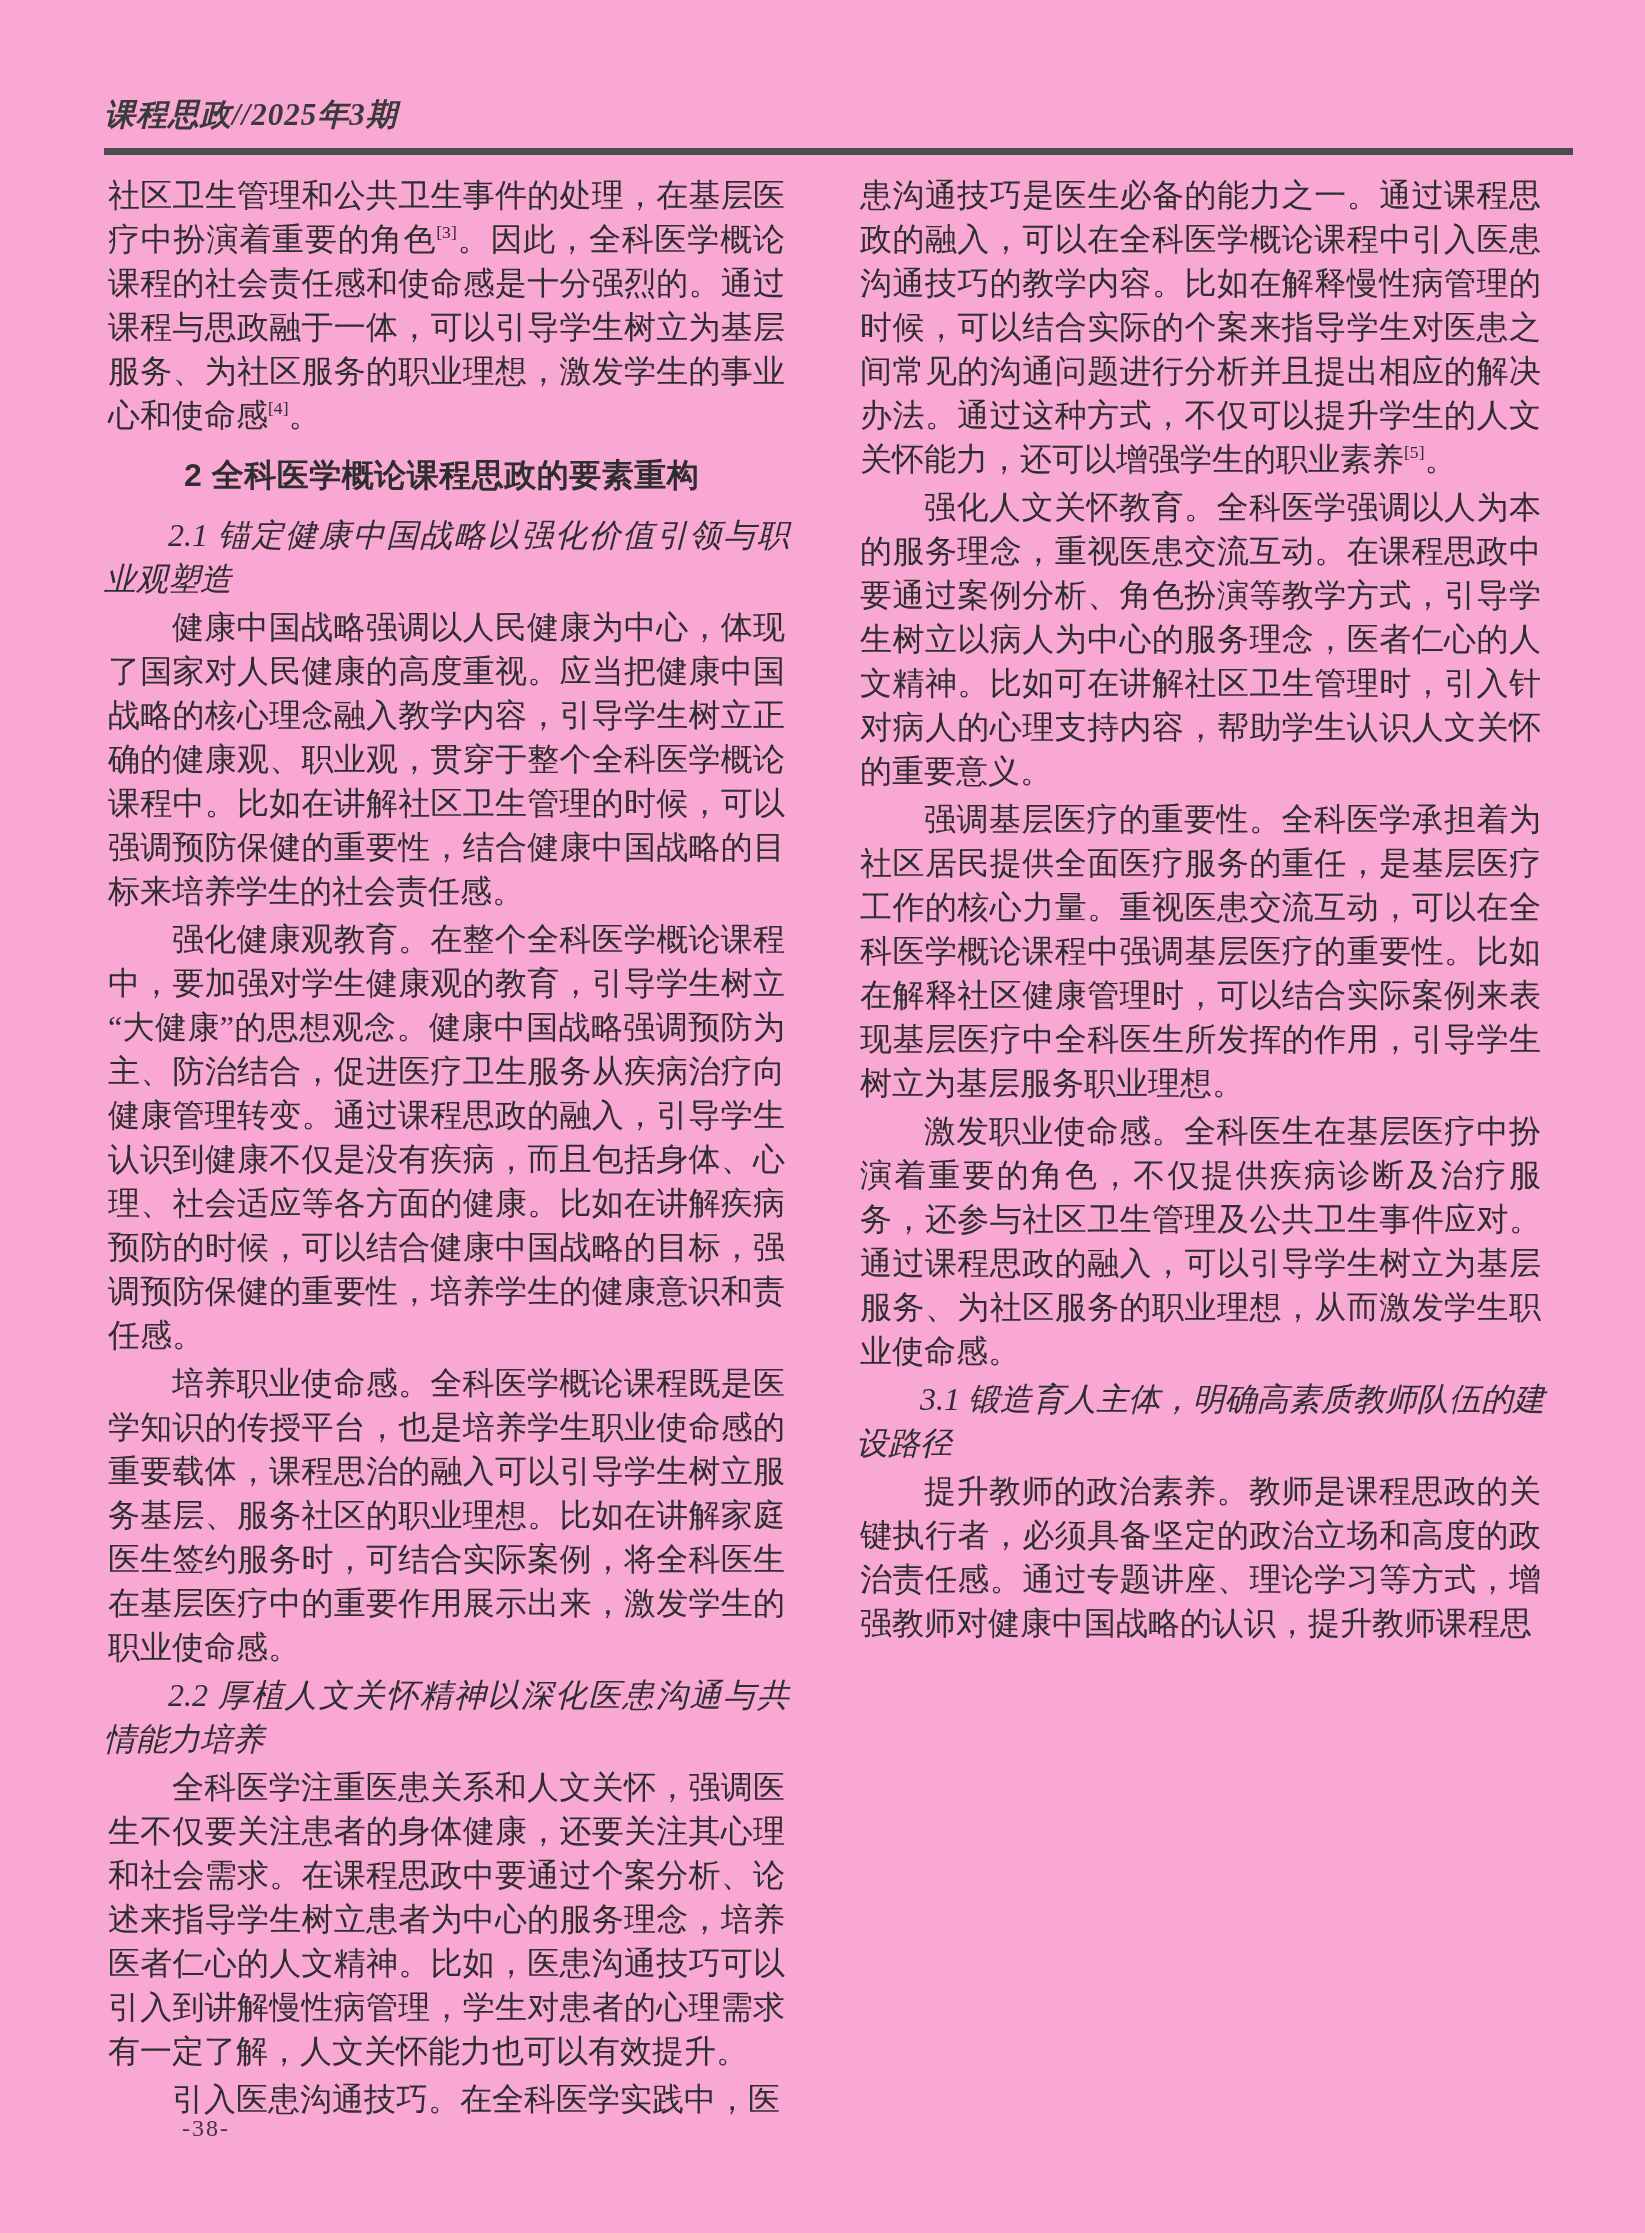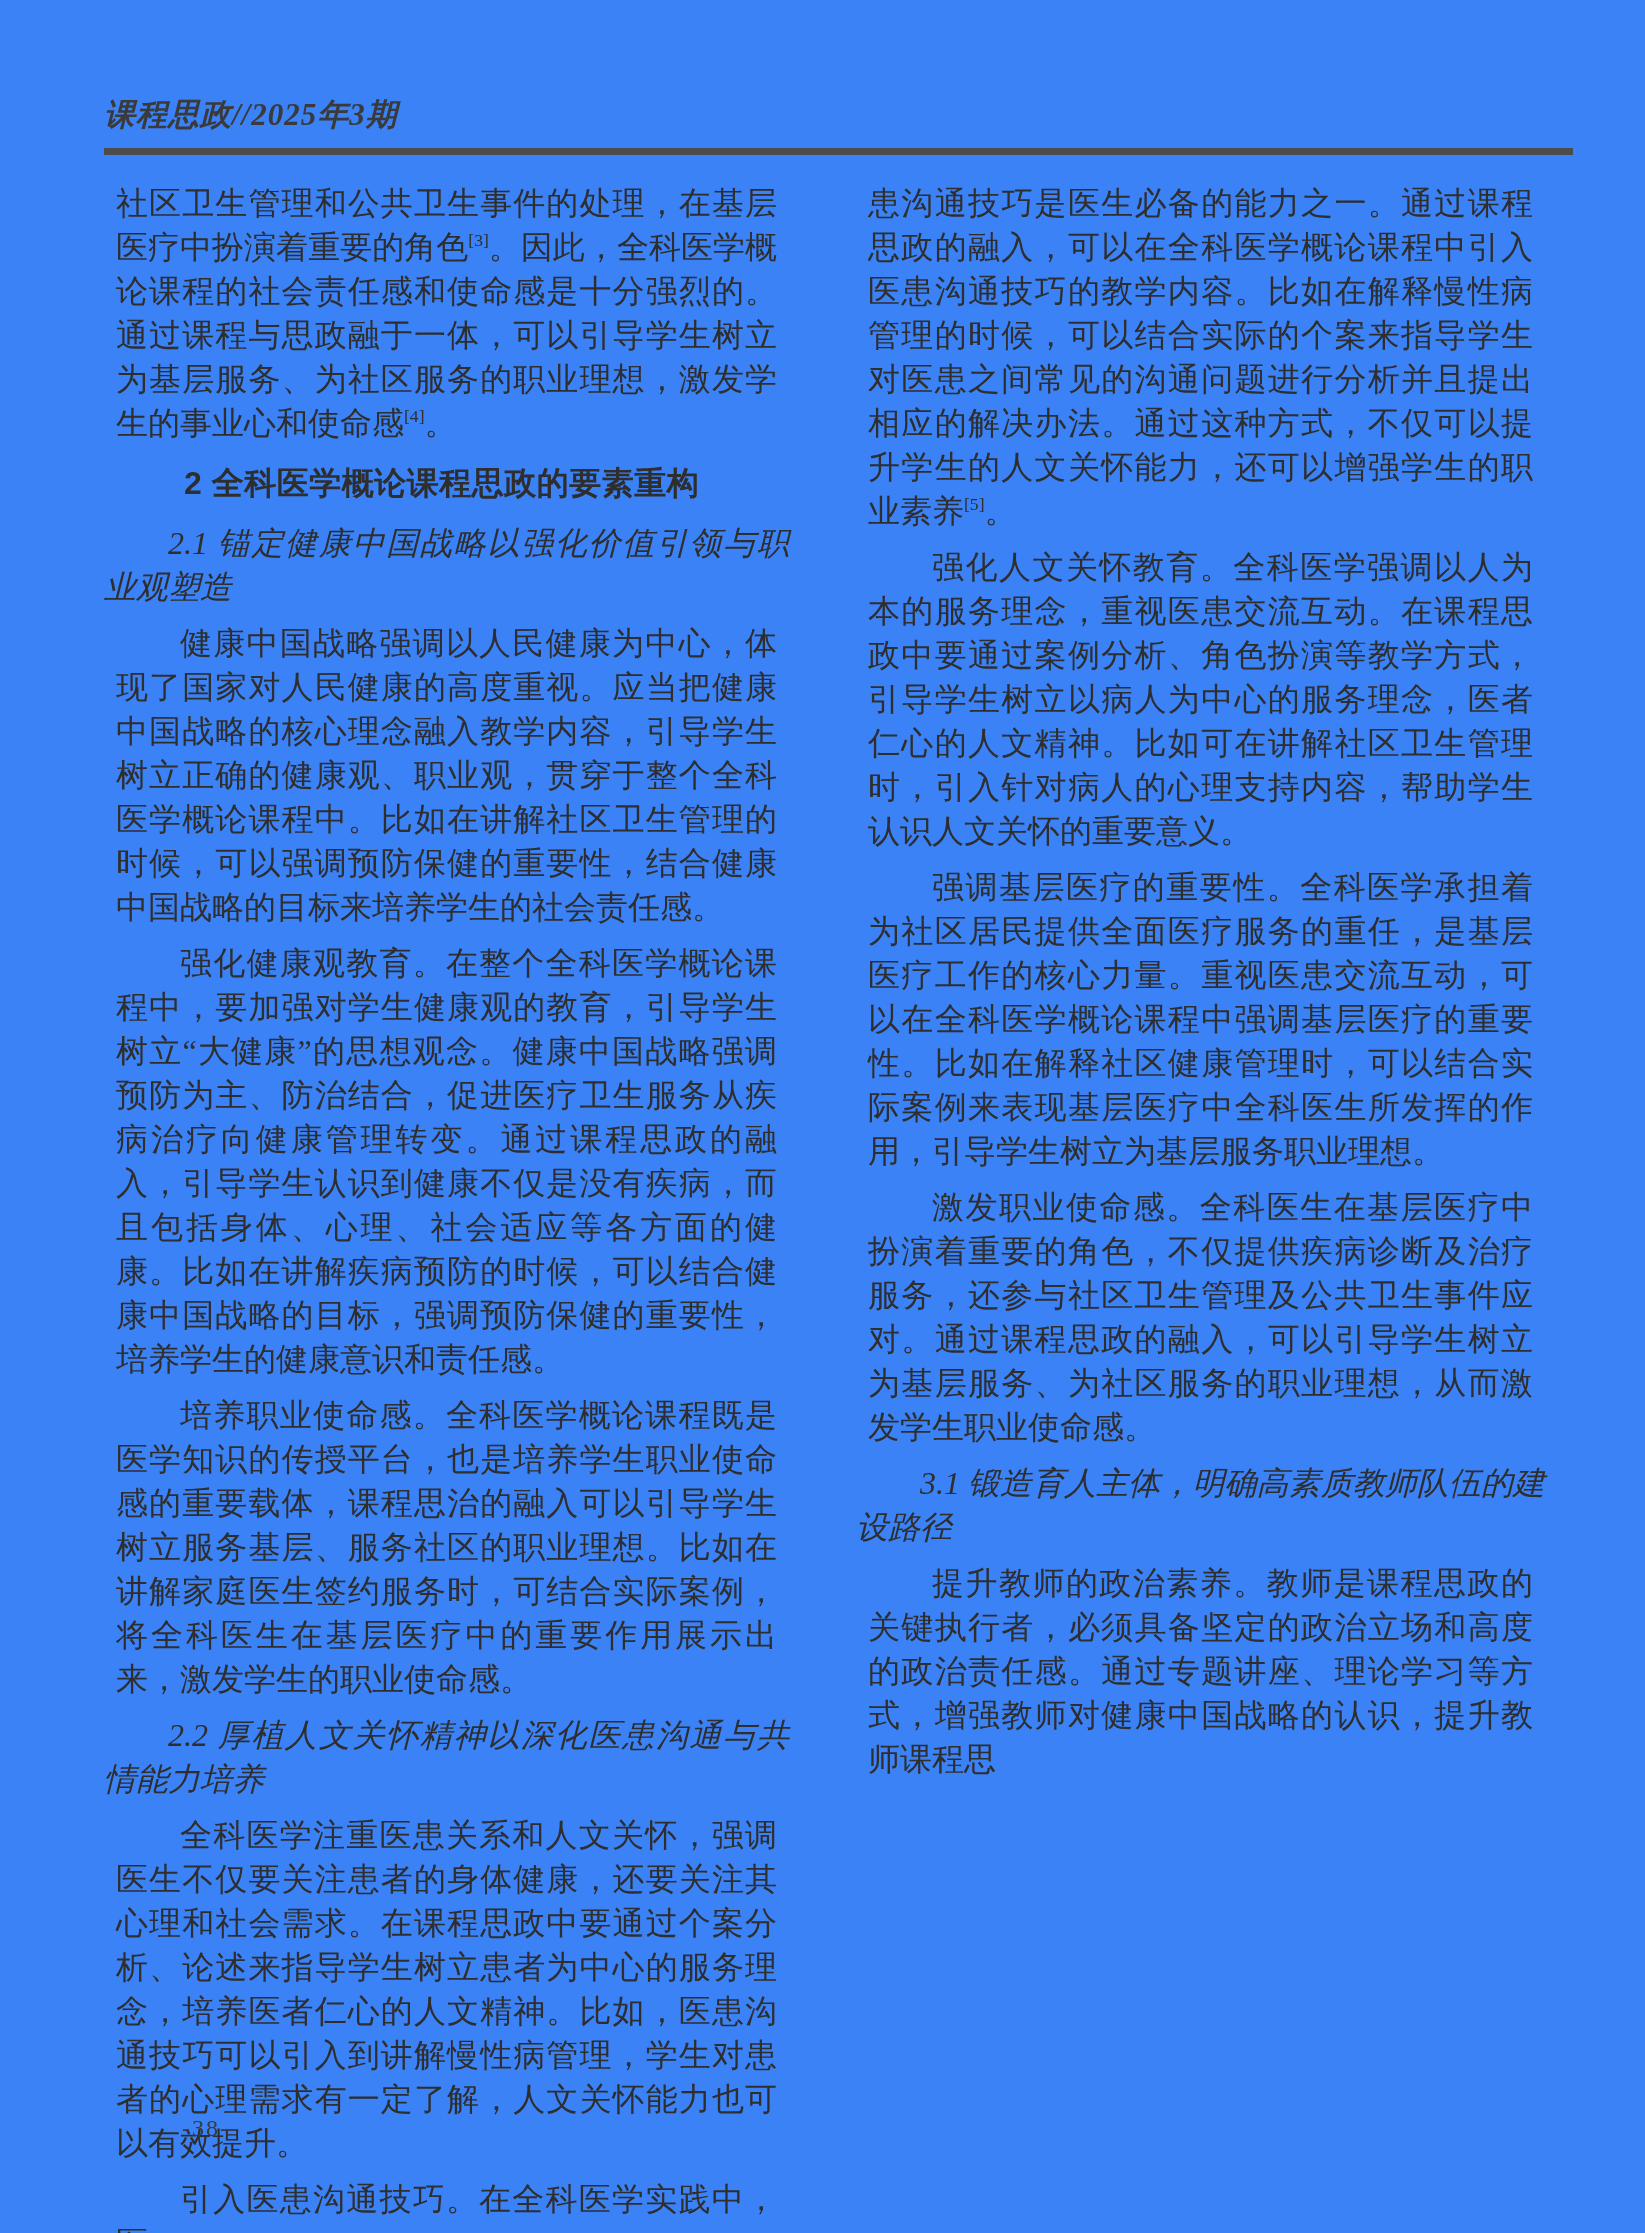--- a/index.html
+++ b/index.html
@@ -1,21 +1,21 @@
 <!DOCTYPE html>
 <html lang="zh"><head>
 <meta charset="utf-8">
 <style>
   html,body{margin:0;padding:0;}
   body{background:#e8e8e8;}
   .page{
     position:relative;
     width:1646px;height:2234px;
     margin:0 auto;
-    background:#3b82f6;
+    background:#f9a8d4;
     overflow:hidden;
     font-family:"Liberation Serif","DejaVu Serif",serif;
     color:#2e2e2e;
   }
   .running-head{
     position:absolute;left:104px;top:96px;
     font-size:31px;line-height:1.2;
     font-weight:bold;font-style:italic;
     letter-spacing:1px;color:#3a3a3a;
     white-space:nowrap;
@@ -24,21 +24,21 @@
     position:absolute;left:104px;top:148px;
     width:1469px;height:7px;background:#4c4c4c;
   }
   .col{
     position:absolute;top:169px;
     font-size:32px;line-height:44px;
     text-align:justify;
   }
   .col-left{left:104px;width:685px;}
   .col-right{left:856px;width:689px;}
-  .para{margin:12px;text-indent:2em;}
+  .para{margin:4px;text-indent:2em;}
   .para.noindent{text-indent:0;}
   .h1{
     margin:16px;text-indent:2em;font-weight:bold;
     font-family:"Liberation Sans","DejaVu Sans",sans-serif;
     letter-spacing:0.5px;
   }
   .h2{margin:0;text-indent:2em;font-style:italic;}
   sup{
     font-size:0.55em;line-height:0;vertical-align:super;
     letter-spacing:0;

